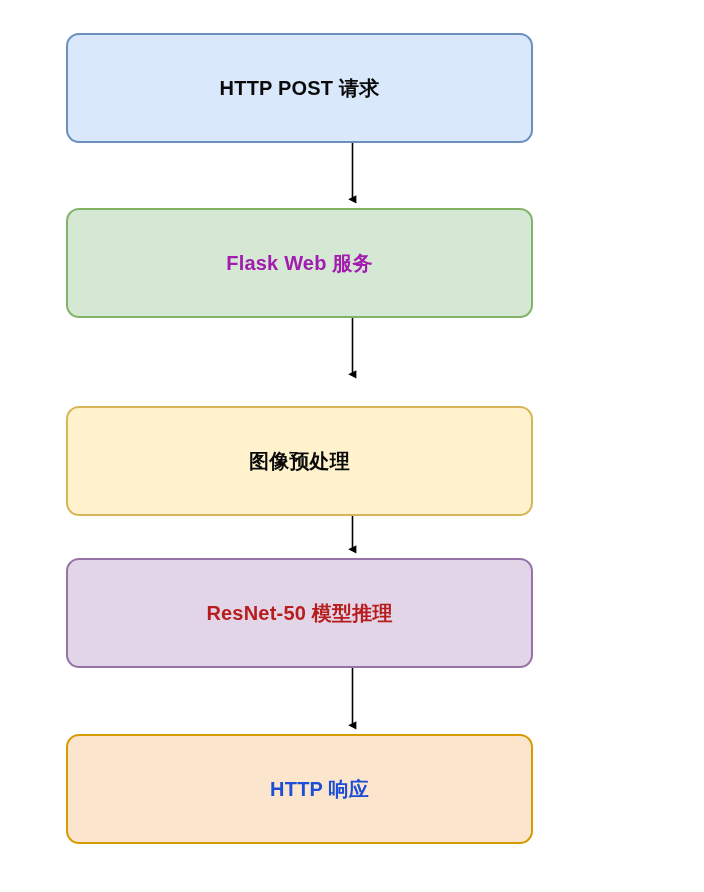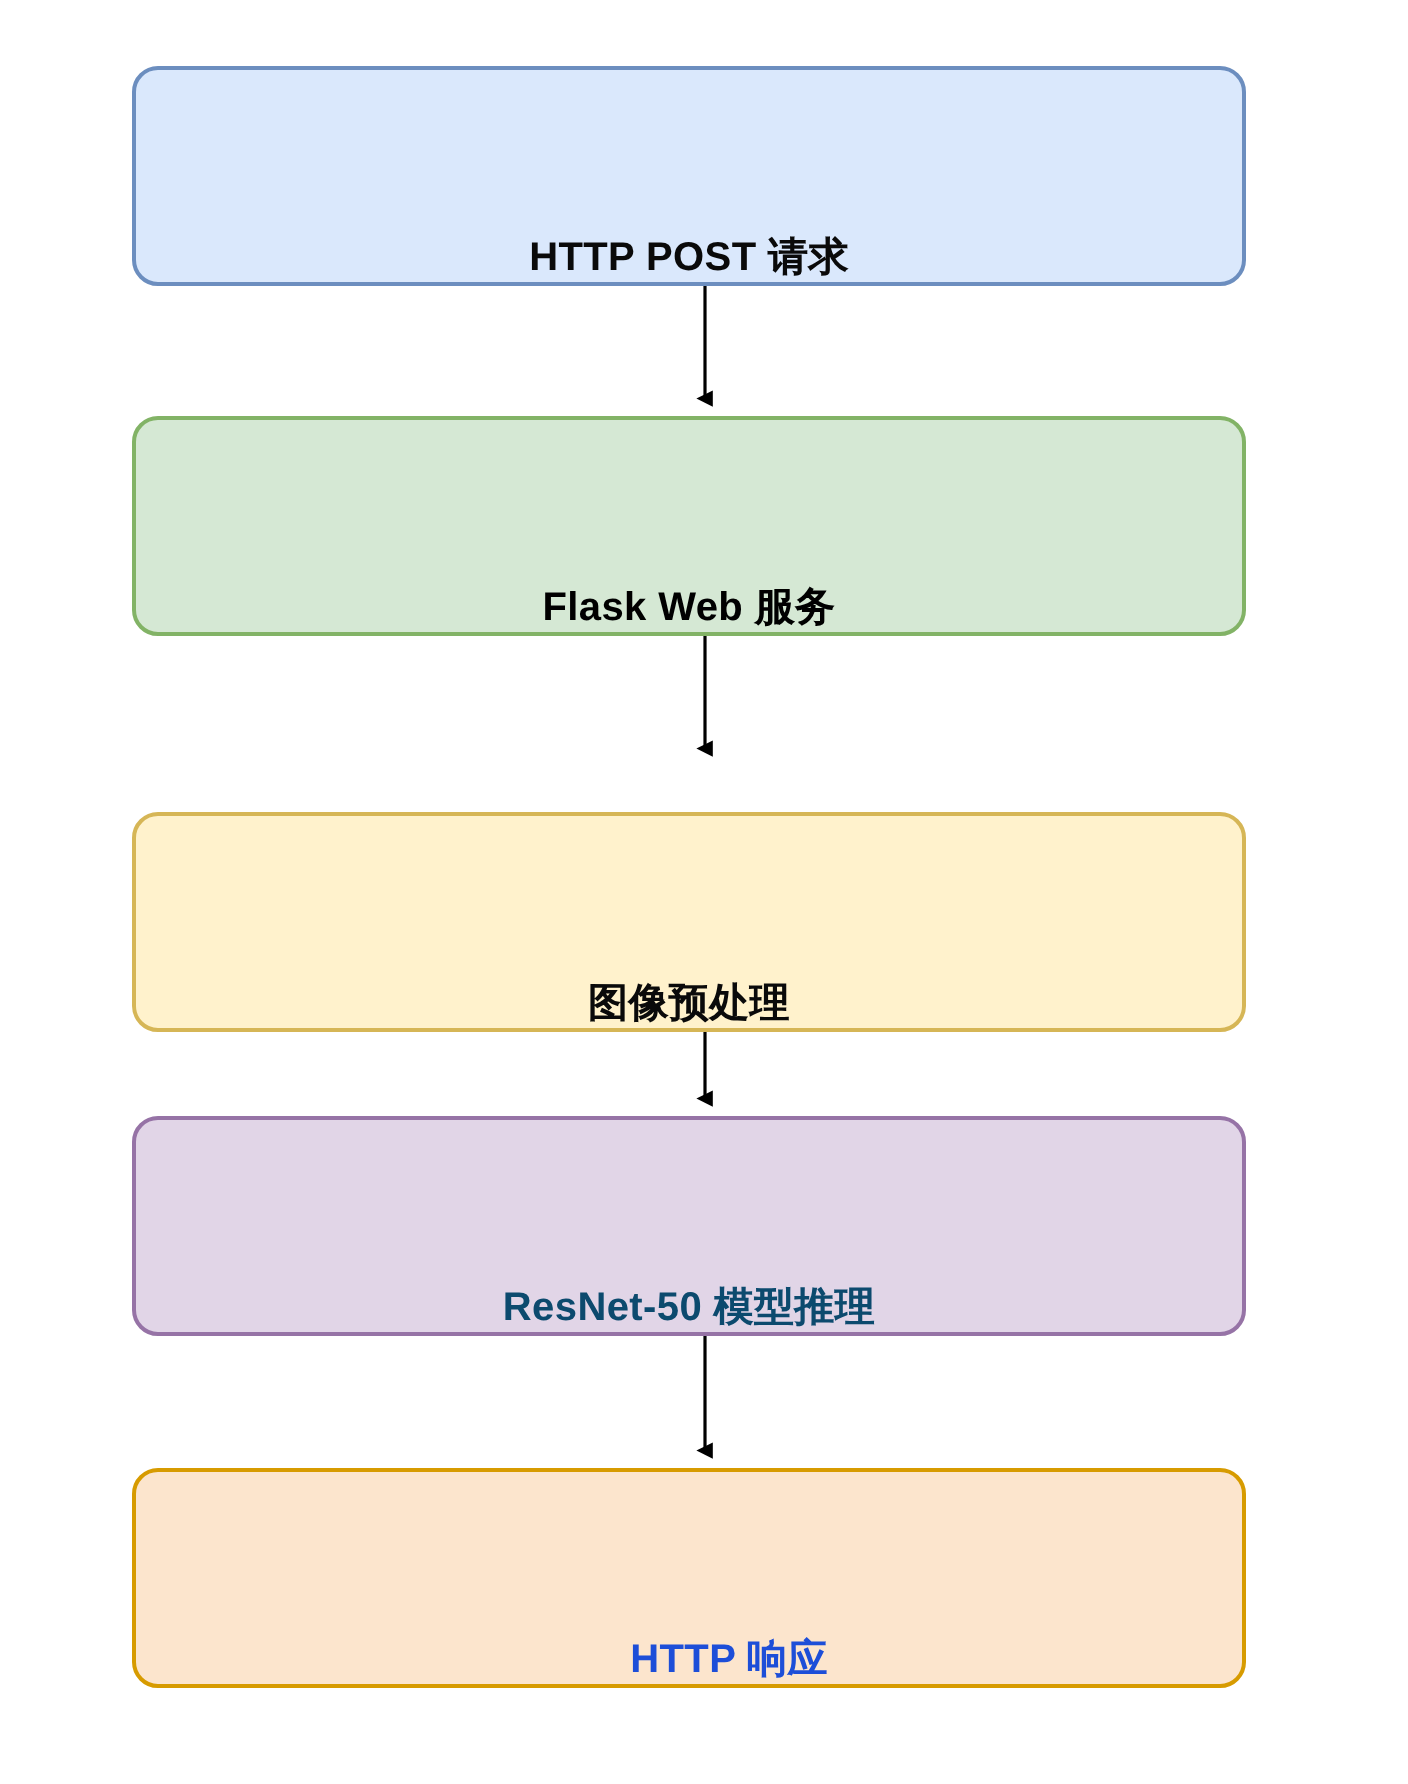--- a/index.html
+++ b/index.html
@@ -15,28 +15,28 @@
   }
   #flowchart-canvas {
     position: relative;
     width: 704px;
     height: 892px;
     background: #ffffff;
   }
   .flow-node {
     position: absolute;
     left: 66px;
-    width: 557px;
+    width: 467px;
     height: 110px;
     box-sizing: border-box;
     border-radius: 13px;
     border-style: solid;
     border-width: 2px;
     display: flex;
-    align-items: flex-end;
+    align-items: center;
     justify-content: center;
   }
   .flow-node-label {
     font-size: 20px;
     font-weight: bold;
     color: #0a0a0a;
     letter-spacing: 0.2px;
     line-height: 1.2;
     text-align: center;
     white-space: nowrap;
@@ -73,28 +73,28 @@
       <line x1="352.5" y1="493" x2="352.5" y2="550" marker-end="url(#arrowhead)"></line>
       <line x1="352.5" y1="668" x2="352.5" y2="726" marker-end="url(#arrowhead)"></line>
     </g>
   </svg>
 
   <div class="flow-node node-request" style="background: rgb(218, 232, 252); border-color: rgb(108, 142, 191);">
     <span class="flow-node-label" style="color: rgb(10, 10, 10);">HTTP POST 请求</span>
   </div>
 
   <div class="flow-node node-flask" style="background: rgb(213, 232, 212); border-color: rgb(130, 179, 102);">
-    <span class="flow-node-label" style="color: #000000;">Flask Web 服务</span>
+    <span class="flow-node-label" style="color: #a21caf;">Flask Web 服务</span>
   </div>
 
   <div class="flow-node node-preproc" style="background: rgb(255, 242, 204); border-color: rgb(214, 182, 86); margin-top: 23px;">
     <span class="flow-node-label" style="color: rgb(10, 10, 10);">图像预处理</span>
   </div>
 
   <div class="flow-node node-inference" style="background: rgb(225, 213, 231); border-color: rgb(150, 115, 166);">
-    <span class="flow-node-label" style="color: #0c4a6e;">ResNet-50 模型推理</span>
+    <span class="flow-node-label" style="color: #b91c1c;">ResNet-50 模型推理</span>
   </div>
 
   <div class="flow-node node-response" style="background: rgb(252, 229, 205); border-color: rgb(215, 155, 0);">
     <span class="flow-node-label" style="color: #1d4ed8; margin-left: 40px;">HTTP 响应</span>
   </div>
 
 </div>
 
 </body></html>

